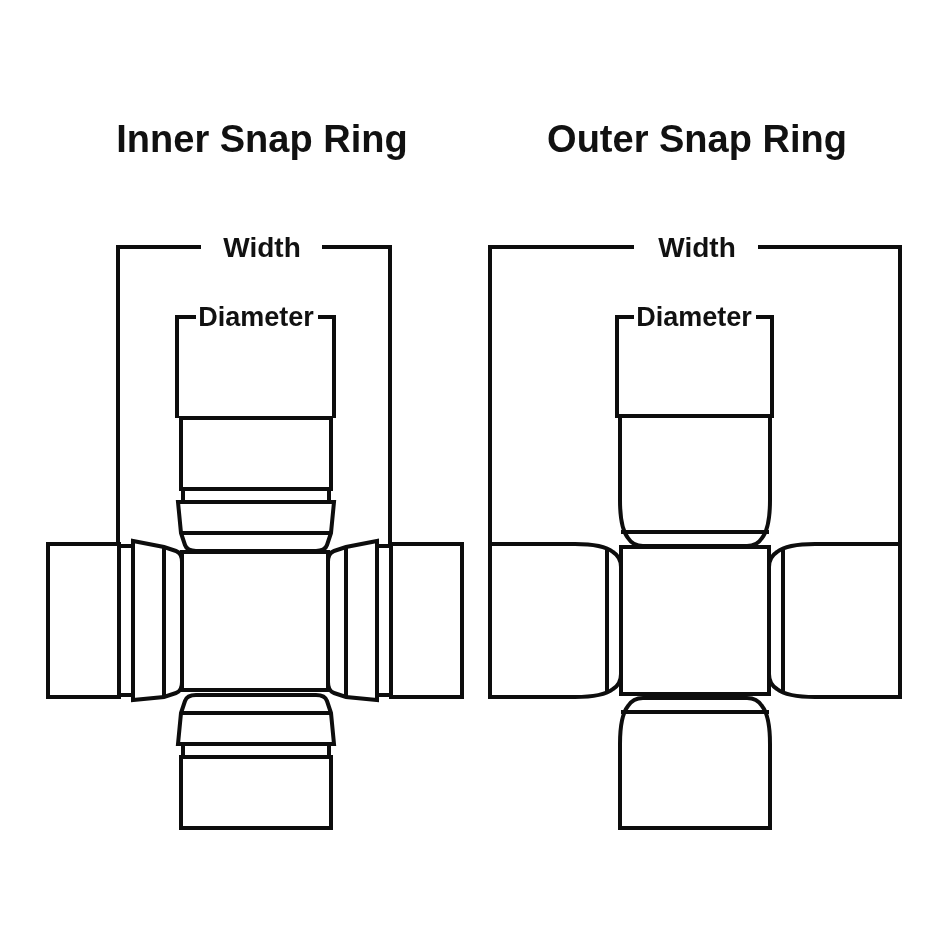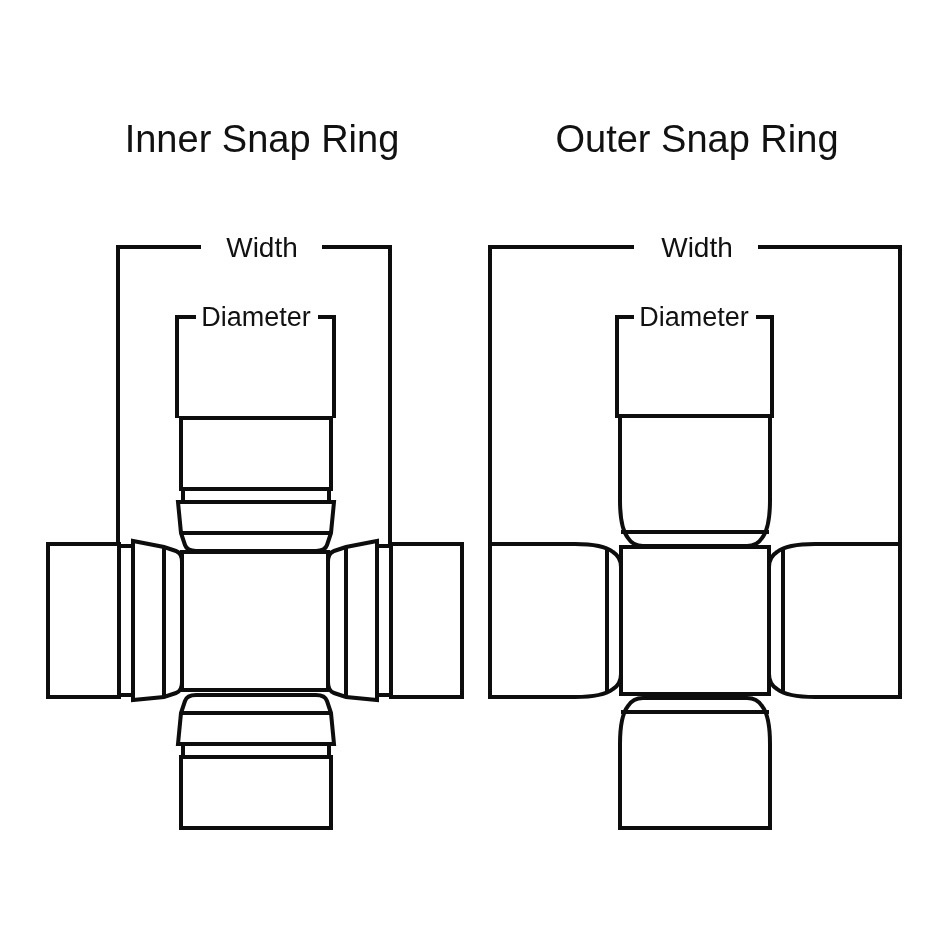--- a/index.html
+++ b/index.html
@@ -12,20 +12,21 @@
     height: 950px;
     font-family: "Liberation Sans", sans-serif;
     color: #111111;
     overflow: hidden;
   }
   #stage {
     position: relative;
     width: 757px;
     height: 950px;
     background: #ffffff;
+    font-weight: bold;
   }
   svg.diagram {
     position: absolute;
     left: 0;
     top: 0;
     width: 950px;
     height: 950px;
     display: block;
   }
   .stroke {

